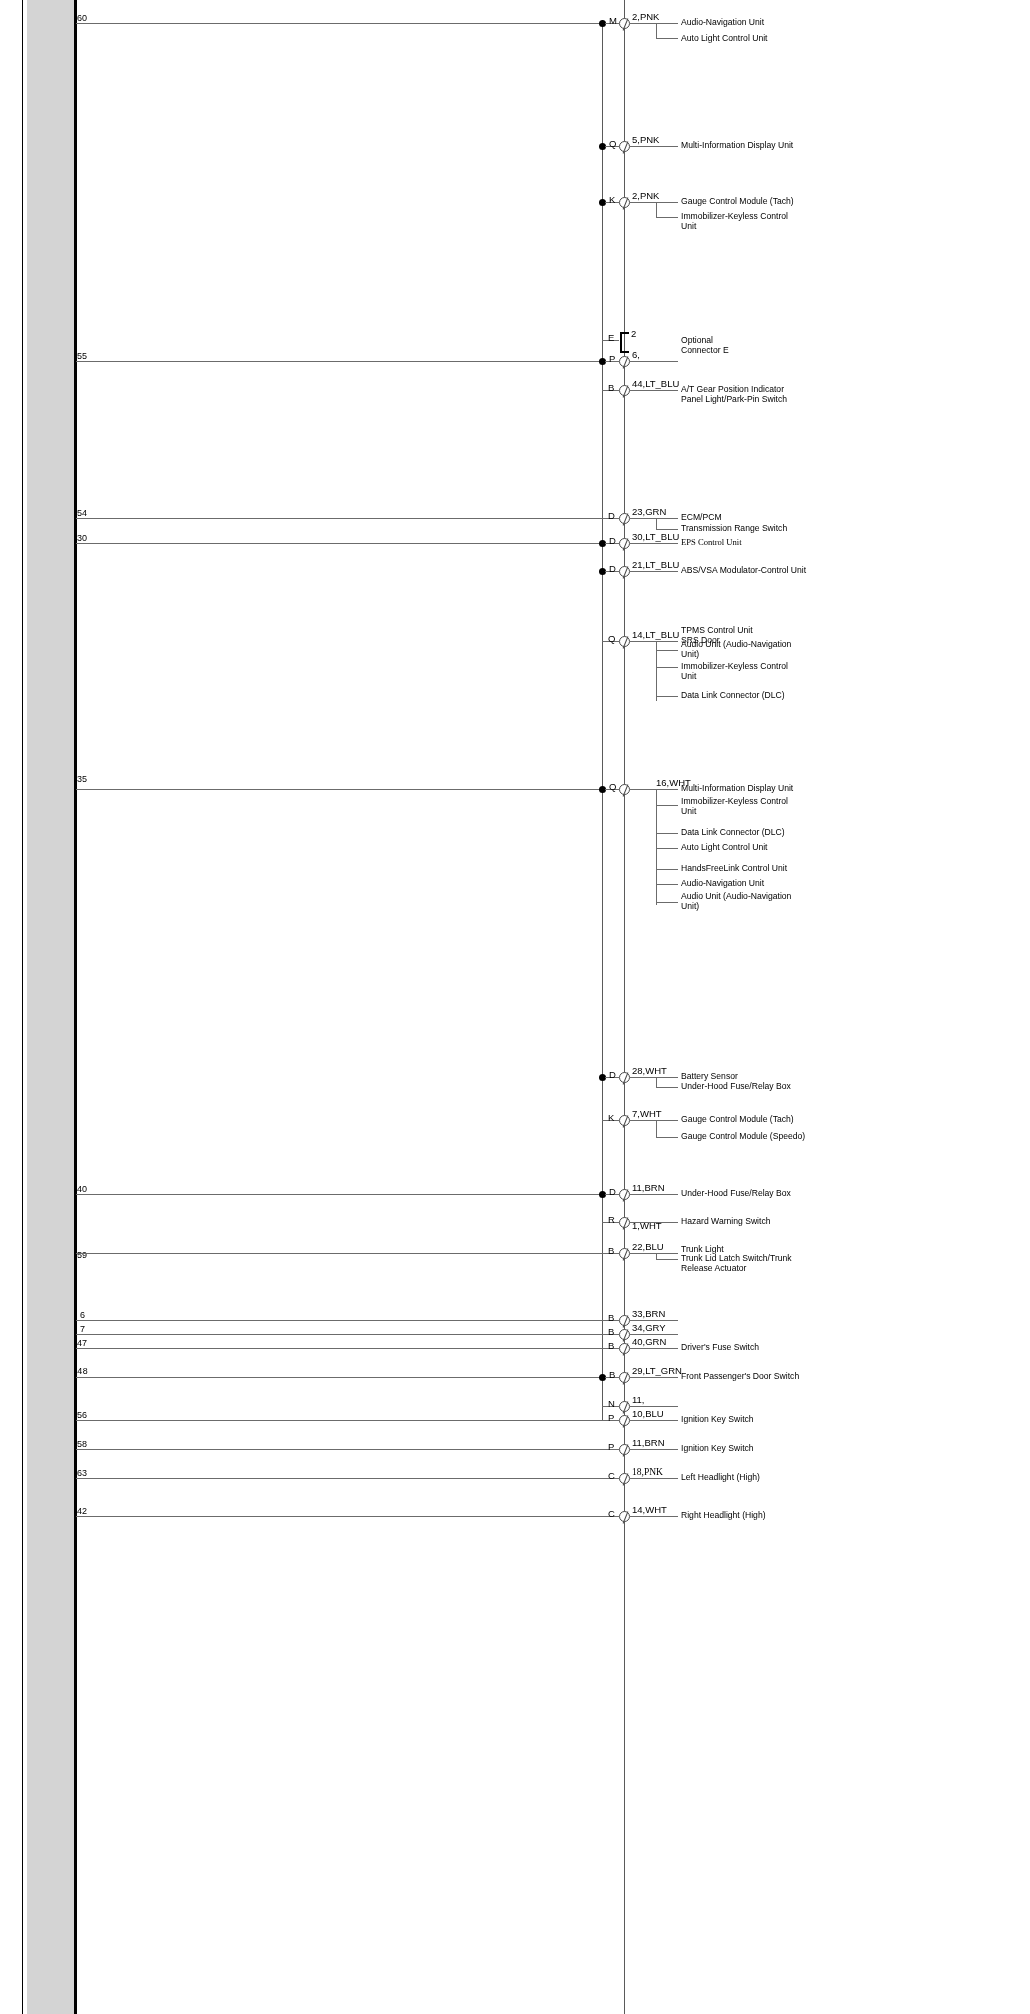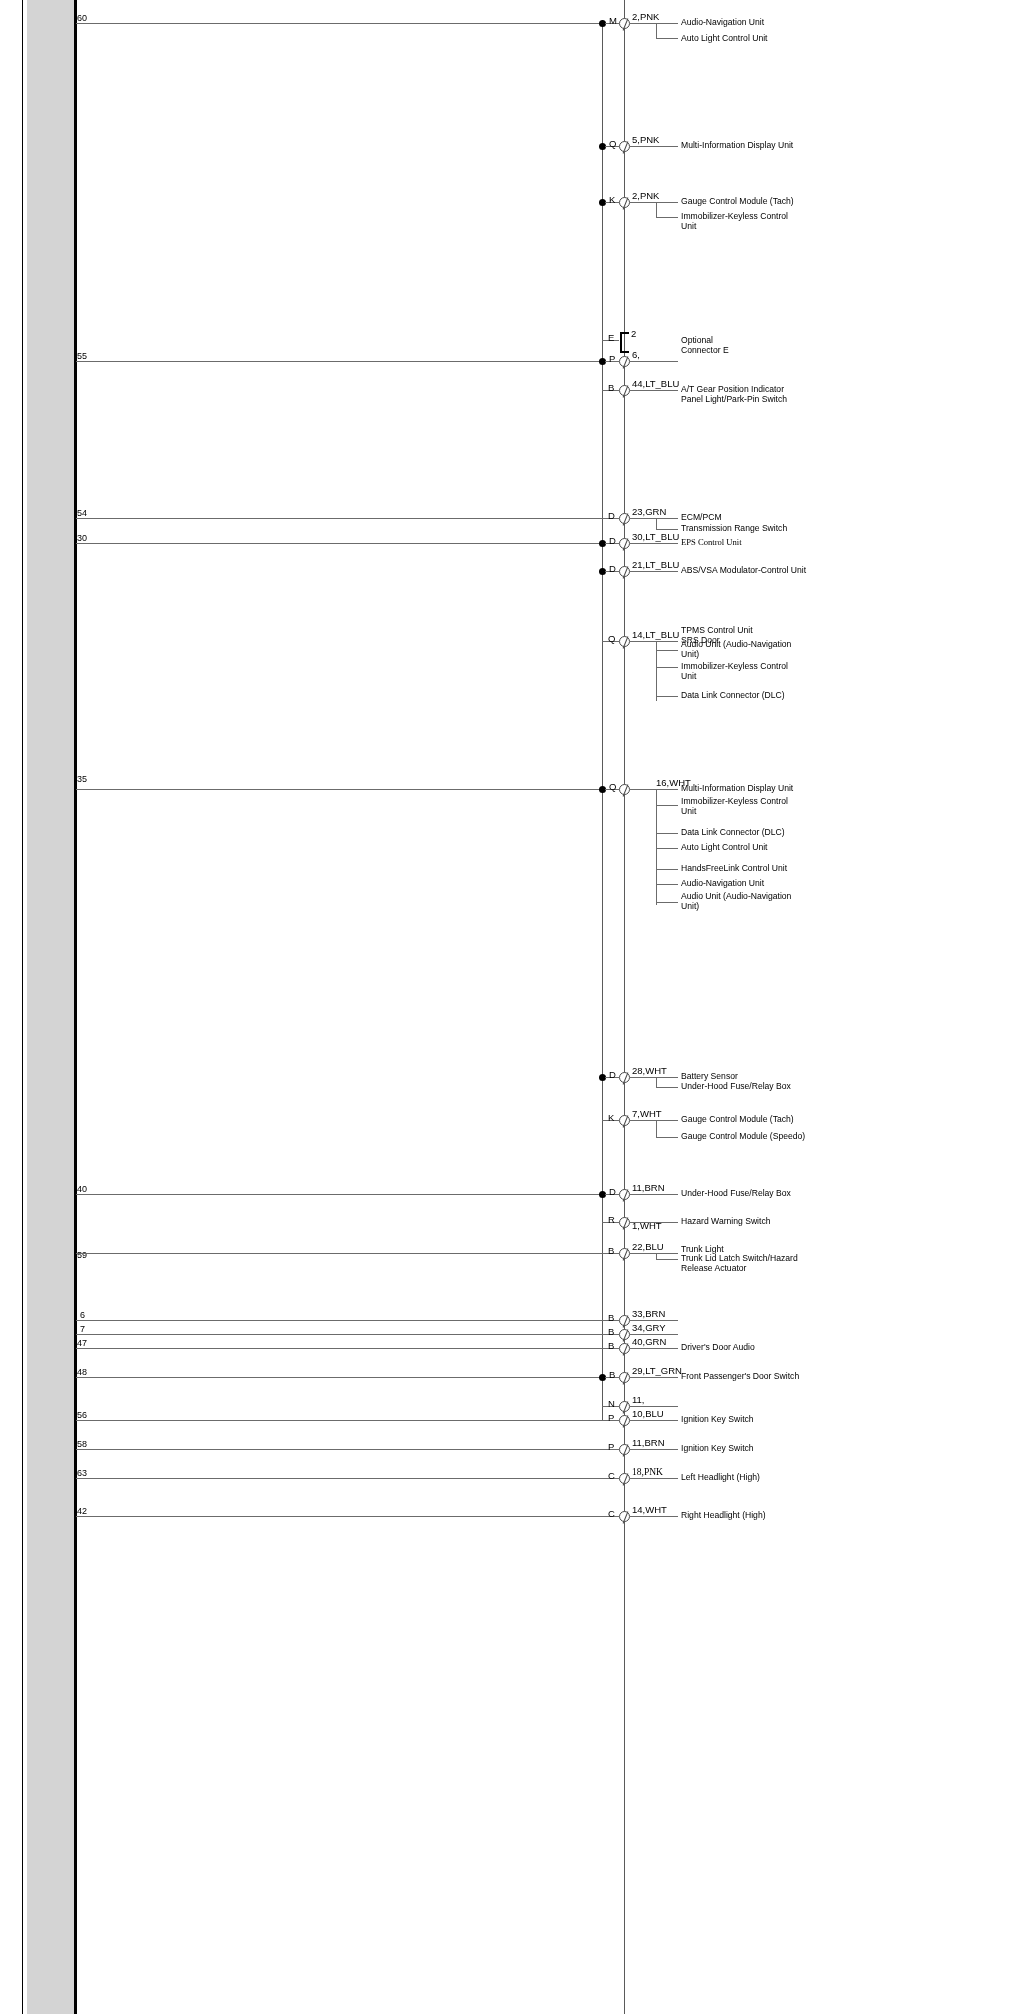--- a/index.html
+++ b/index.html
@@ -231,21 +231,21 @@
 
   <div class="pinno" style="left:77px;top:1250px;">59</div>
   <div class="wire-left" style="left:76px;top:1253px;width:543px;"></div>
   <div class="cav" style="left:608px;top:1246px;">B</div>
   <div class="sym" style="left:619px;top:1248px;"></div>
   <div class="spec" style="left:632px;top:1242px;">22,BLU</div>
   <div class="wire-right" style="left:630px;top:1253px;width:48px;"></div>
   <div class="lbl" style="left:681px;top:1245px;">Trunk Light</div>
   <div class="tick-v" style="left:656px;top:1253px;height:6px;"></div>
   <div class="tick-h" style="left:656px;top:1259px;width:22px;"></div>
-  <div class="lbl" style="left:681px;top:1254px;">Trunk Lid Latch Switch/Hazard
+  <div class="lbl" style="left:681px;top:1254px;">Trunk Lid Latch Switch/Trunk
 Release Actuator</div>
 
   <div class="pinno" style="left:80px;top:1310px;">6</div>
   <div class="wire-left" style="left:76px;top:1320px;width:543px;"></div>
   <div class="cav" style="left:608px;top:1313px;">B</div>
   <div class="sym" style="left:619px;top:1315px;"></div>
   <div class="spec" style="left:632px;top:1309px;">33,BRN</div>
   <div class="wire-right" style="left:630px;top:1320px;width:48px;"></div>
 
   <div class="pinno" style="left:80px;top:1324px;">7</div>
@@ -254,23 +254,23 @@
   <div class="sym" style="left:619px;top:1329px;"></div>
   <div class="spec" style="left:632px;top:1323px;">34,GRY</div>
   <div class="wire-right" style="left:630px;top:1334px;width:48px;"></div>
 
   <div class="pinno" style="left:77px;top:1338px;">47</div>
   <div class="wire-left" style="left:76px;top:1348px;width:543px;"></div>
   <div class="cav" style="left:608px;top:1341px;">B</div>
   <div class="sym" style="left:619px;top:1343px;"></div>
   <div class="spec" style="left:632px;top:1337px;">40,GRN</div>
   <div class="wire-right" style="left:630px;top:1348px;width:48px;"></div>
-  <div class="lbl" style="left:681px;top:1343px;">Driver's Door Audio</div>
-
-  <div class="pinno" style="left:77px;top:1367px;">48</div>
+  <div class="lbl" style="left:681px;top:1343px;">Driver's Fuse Switch</div>
+
+  <div class="pinno" style="left:77px;top:1367px;font-family:Liberation Mono, monospace;">48</div>
   <div class="wire-left" style="left:76px;top:1377px;width:524px;"></div>
   <div class="dot" style="left:599px;top:1374px;"></div>
   <div class="wire-stub" style="left:605px;top:1377px;width:14px;"></div>
   <div class="cav" style="left:609px;top:1370px;">B</div>
   <div class="sym" style="left:619px;top:1372px;"></div>
   <div class="spec" style="left:632px;top:1366px;">29,LT_GRN</div>
   <div class="wire-right" style="left:630px;top:1377px;width:48px;"></div>
   <div class="lbl" style="left:681px;top:1372px;">Front Passenger's Door Switch</div>
 
   <div class="wire-stub" style="left:602px;top:1406px;width:17px;"></div>

